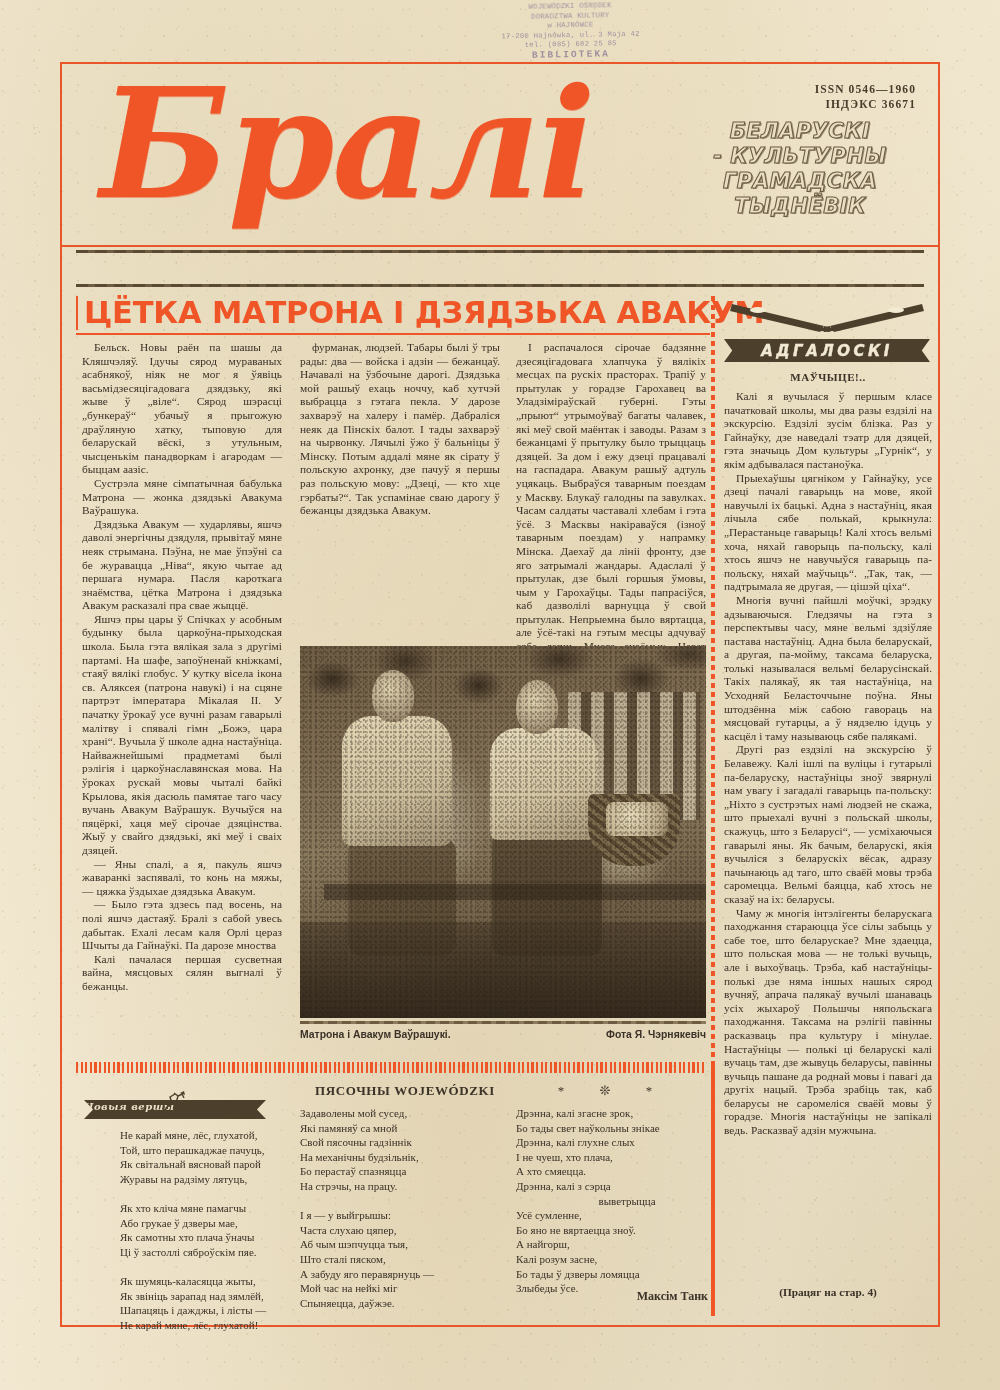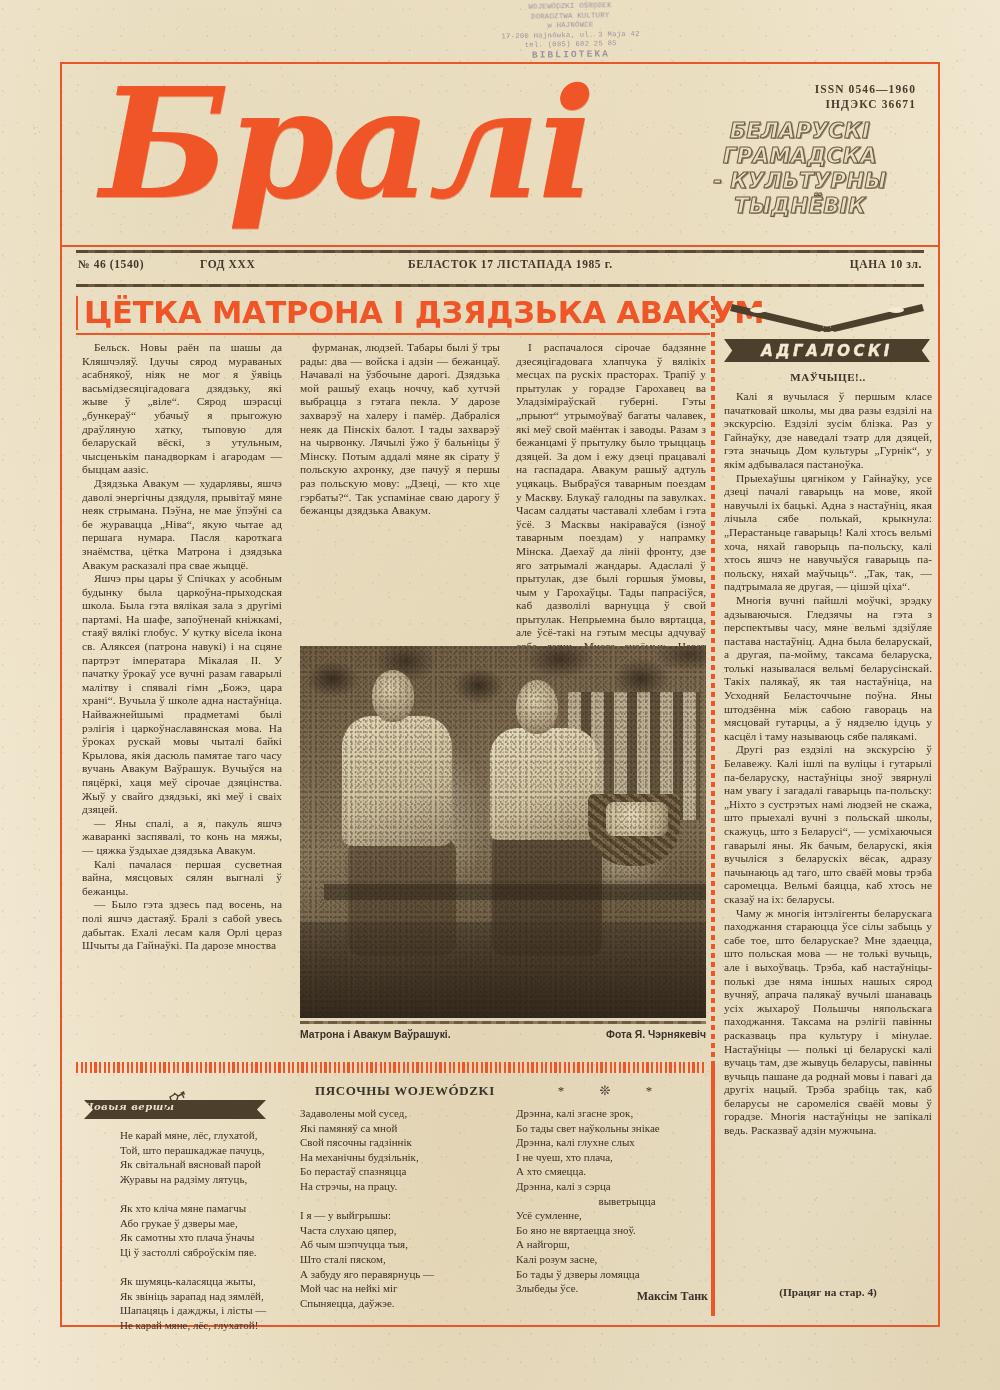--- a/index.html
+++ b/index.html
@@ -286,51 +286,46 @@
 <div class="frame"></div>
 
 <div class="masthead">
   <div class="nameplate">Бралі</div>
   <div class="issn-box">
     <div>ISSN 0546—1960</div>
     <div>ІНДЭКС 36671</div>
   </div>
   <div class="slogan">
     <div>БЕЛАРУСКІ</div>
+    <div>- КУЛЬТУРНЫ</div>
     <div>ГРАМАДСКА</div>
-    <div>- КУЛЬТУРНЫ</div>
     <div>ТЫДНЁВІК</div>
   </div>
   <div class="mast-rule"></div>
 </div>
 
 <div class="infobar">
   <div class="ib-line top"></div>
   <div class="ib-line bot"></div>
-  <div class="ib-row">
-    <span class="ib-no">№ 46 (1540)</span>
-    <span class="ib-year">ГОД XXX</span>
-    <span class="ib-place">БЕЛАСТОК 17 ЛІСТАПАДА 1985 г.</span>
-    <span class="ib-price">ЦАНА 10 зл.</span>
-  </div>
 </div>
 
 <div class="headline">ЦЁТКА МАТРОНА І ДЗЯДЗЬКА АВАКУМ</div>
 <div class="headline-rule"></div>
 
 <div class="vdiv"></div>
 <div class="vdiv2"></div>
 
 <div class="art col-a">
   <p class="body-p">Бельск. Новы раён па шашы да Кляшчэляў. Ідучы сярод мураваных асабнякоў, ніяк не мог я ўявіць васьмідзесяцігадовага дзядзьку, які жыве ў „віле“. Сярод шэрасці „бункераў“ убачыў я прыгожую драўляную хатку, тыповую для беларускай вёскі, з утульным, чысценькім панадворкам і агародам — быццам аазіс.</p>
+  <p class="body-p">Сустрэла мяне сімпатычная бабулька Матрона — жонка дзядзькі Авакума Ваўрашука.</p>
   <p class="body-p">Дзядзька Авакум — хударлявы, яшчэ даволі энергічны дзядуля, прывітаў мяне неяк стрымана. Пэўна, не мае ўпэўні са бе журавацца „Ніва“, якую чытае ад першага нумара. Пасля кароткага знаёмства, цётка Матрона і дзядзька Авакум расказалі пра свае жыццё.</p>
   <p class="body-p">Яшчэ пры цары ў Спічках у асобным будынку была царкоўна-прыходская школа. Была гэта вялікая зала з другімі партамі. На шафе, запоўненай кніжкамі, стаяў вялікі глобус. У кутку вісела ікона св. Аляксея (патрона навукі) і на сцяне партрэт імператара Мікалая II. У пачатку ўрокаў усе вучні разам гаварылі малітву і спявалі гімн „Божэ, цара храні“. Вучыла ў школе адна настаўніца. Найважнейшымі прадметамі былі рэлігія і царкоўнаславянская мова. На ўроках рускай мовы чыталі байкі Крылова, якія дасюль памятае таго часу вучань Авакум Ваўрашук. Вучыўся на пяцёркі, хаця меў сірочае дзяцінства. Жыў у свайго дзядзькі, які меў і сваіх дзяцей.</p>
   <p class="body-p">— Яны спалі, а я, пакуль яшчэ жаваранкі заспявалі, то конь на мяжы, — цяжка ўздыхае дзядзька Авакум.</p>
+  <p class="body-p">— Было гэта здзесь пад восень, на полі яшчэ дастаяў. Бралі з сабой увесь дабытак. Ехалі лесам каля Орлі цераз Шчыты да Гайнаўкі. Па дарозе мноства</p>
   <p class="body-p">Калі пачалася першая сусветная вайна, мясцовых сялян выгналі ў бежанцы.</p>
-  <p class="body-p">— Было гэта здзесь пад восень, на полі яшчэ дастаяў. Бралі з сабой увесь дабытак. Ехалі лесам каля Орлі цераз Шчыты да Гайнаўкі. Па дарозе мноства</p>
 </div>
 
 <div class="art col-b">
   <p class="body-p">фурманак, людзей. Табары былі ў тры рады: два — войска і адзін — бежанцаў. Начавалі на ўзбочыне дарогі. Дзядзька мой рашыў ехаць ноччу, каб хутчэй выбрацца з гэтага пекла. У дарозе захварэў на халеру і памёр. Дабраліся неяк да Пінскіх балот. І тады захварэў на чырвонку. Лячылі ўжо ў бальніцы ў Мінску. Потым аддалі мяне як сірату ў польскую ахронку, дзе пачуў я першы раз польскую мову: „Дзеці, — кто хце гэрбаты?“. Так успамінае сваю дарогу ў бежанцы дзядзька Авакум.</p>
 </div>
 
 <div class="art col-c">
   <p class="body-p">І распачалося сірочае бадзянне дзесяцігадовага хлапчука ў вялікіх месцах па рускіх прасторах. Трапіў у прытулак у горадзе Гарохавец ва Уладзіміраўскай губерні. Гэты „прыют“ утрымоўваў багаты чалавек, які меў свой маёнтак і заводы. Разам з бежанцамі ў прытулку было трыццаць дзяцей. За дом і ежу дзеці працавалі на гаспадара. Авакум рашыў адтуль уцякаць. Выбраўся таварным поездам у Маскву. Блукаў галодны па завулках. Часам салдаты частавалі хлебам і гэта ўсё. З Масквы накіраваўся (ізноў таварным поездам) у напрамку Мінска. Даехаў да лініі фронту, дзе яго затрымалі жандары. Адаслалі ў прытулак, дзе былі горшыя ўмовы, чым у Гарохаўцы. Тады папрасіўся, каб дазволілі варнуцца ў свой прытулак. Непрыемна было вяртацца, але ўсё-такі на гэтым месцы адчуваў сябе лепш. Многа знаёмых. Нават ганарыўся перад хлопцамі-калегамі, расказваючы пра свае „ваенныя“ прыгоды.</p>
   <p class="contin">(Працяг на стар. 4)</p>
 </div>

